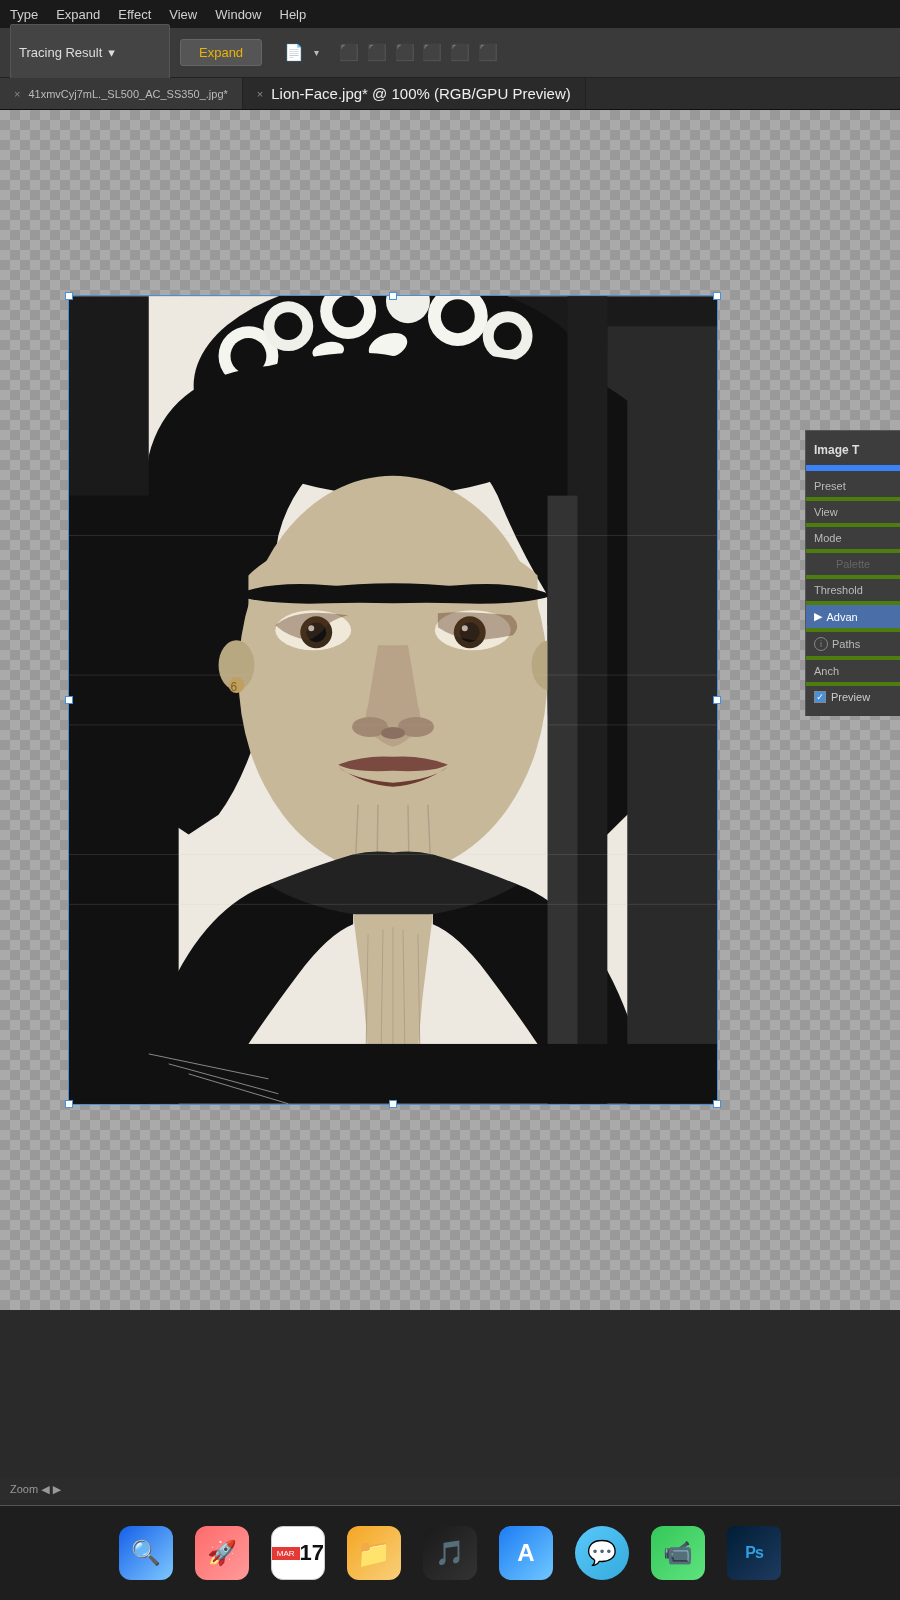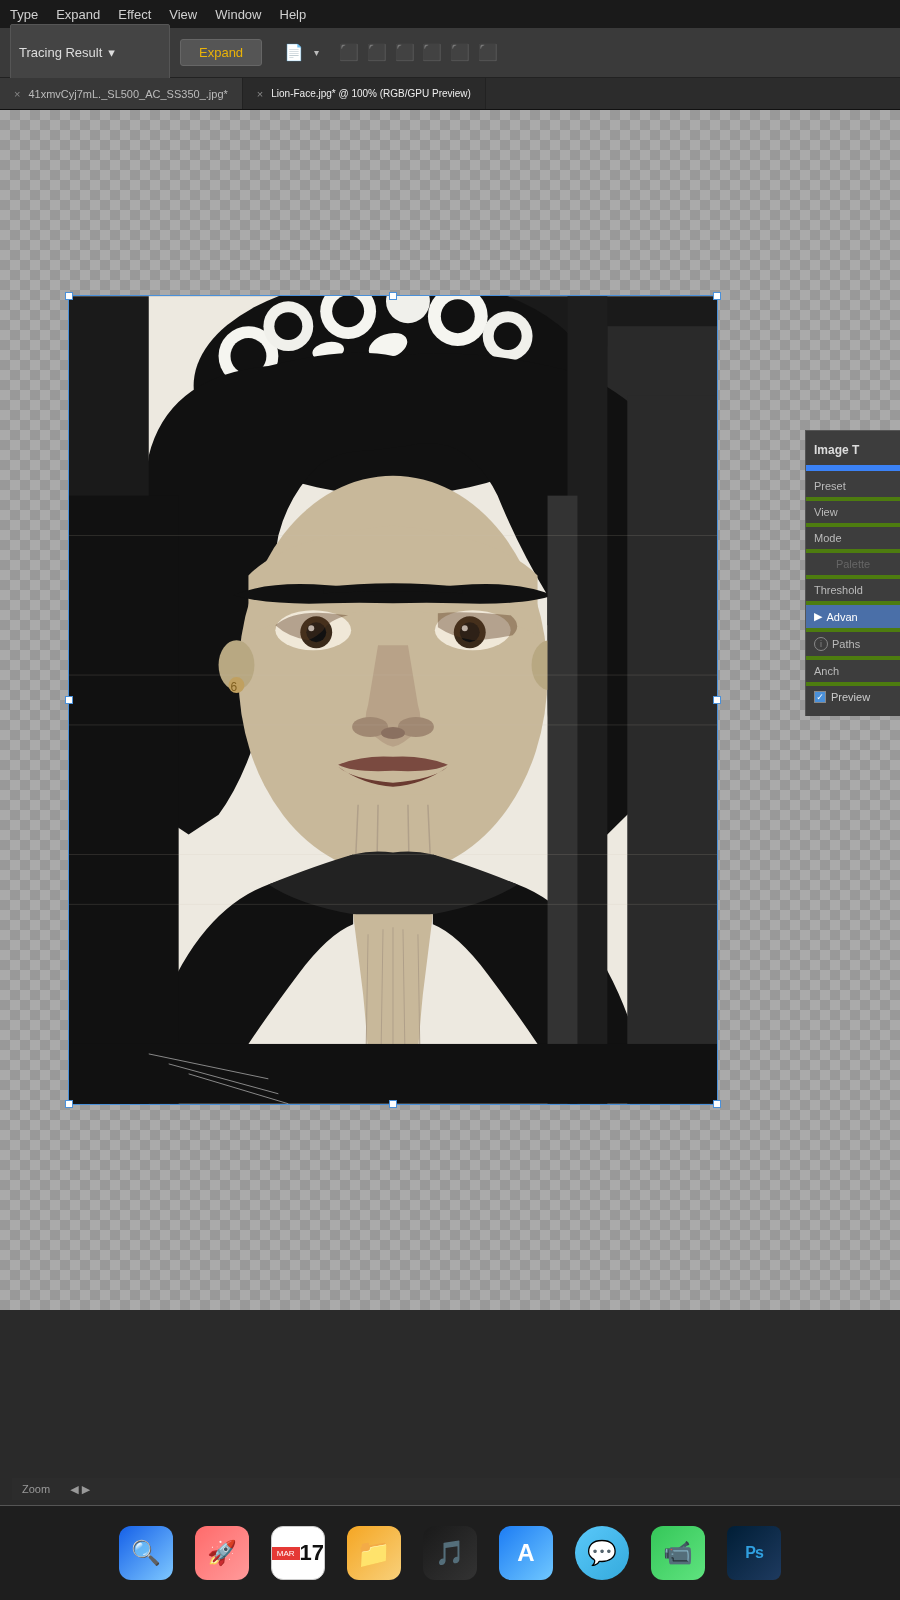--- a/index.html
+++ b/index.html
@@ -246,28 +246,28 @@
       justify-content: center;
       cursor: pointer;
       font-size: 28px;
       position: relative;
     }
 
     
     .zoom-bar {
       position: absolute;
       bottom: 100px;
-      left: 12px;
+      left: 0;
       right: 0;
       height: 22px;
       background: #2c2c2c;
       display: flex;
       align-items: center;
       padding: 0 10px;
-      gap: 20px;
+      gap: 3px;
       font-size: 11px;
       color: #999;
     }
 
     
     .portrait-svg {
       width: 100%;
       height: 100%;
     }
   </style>
@@ -305,21 +305,21 @@
   </div>
 </div>
 
 <div class="tabs-bar">
   <div class="tab">
     <span class="tab-close">×</span>
     <span style="font-size:11px; overflow:hidden; white-space:nowrap; max-width:220px;">41xmvCyj7mL._SL500_AC_SS350_.jpg*</span>
   </div>
   <div class="tab active">
     <span class="tab-close">×</span>
-    <span style="font-size:10px; overflow:hidden; white-space:nowrap; max-width:400px;">Lion-Face.jpg* @ 100% (RGB/GPU Preview)</span>
+    <span style="font-size:15px; overflow:hidden; white-space:nowrap; max-width:400px;">Lion-Face.jpg* @ 100% (RGB/GPU Preview)</span>
   </div>
 </div>
 
 <div class="canvas-area">
 
   <div class="artwork-container">
     
     <div class="handle tl"></div>
     <div class="handle tr"></div>
     <div class="handle bl"></div>

